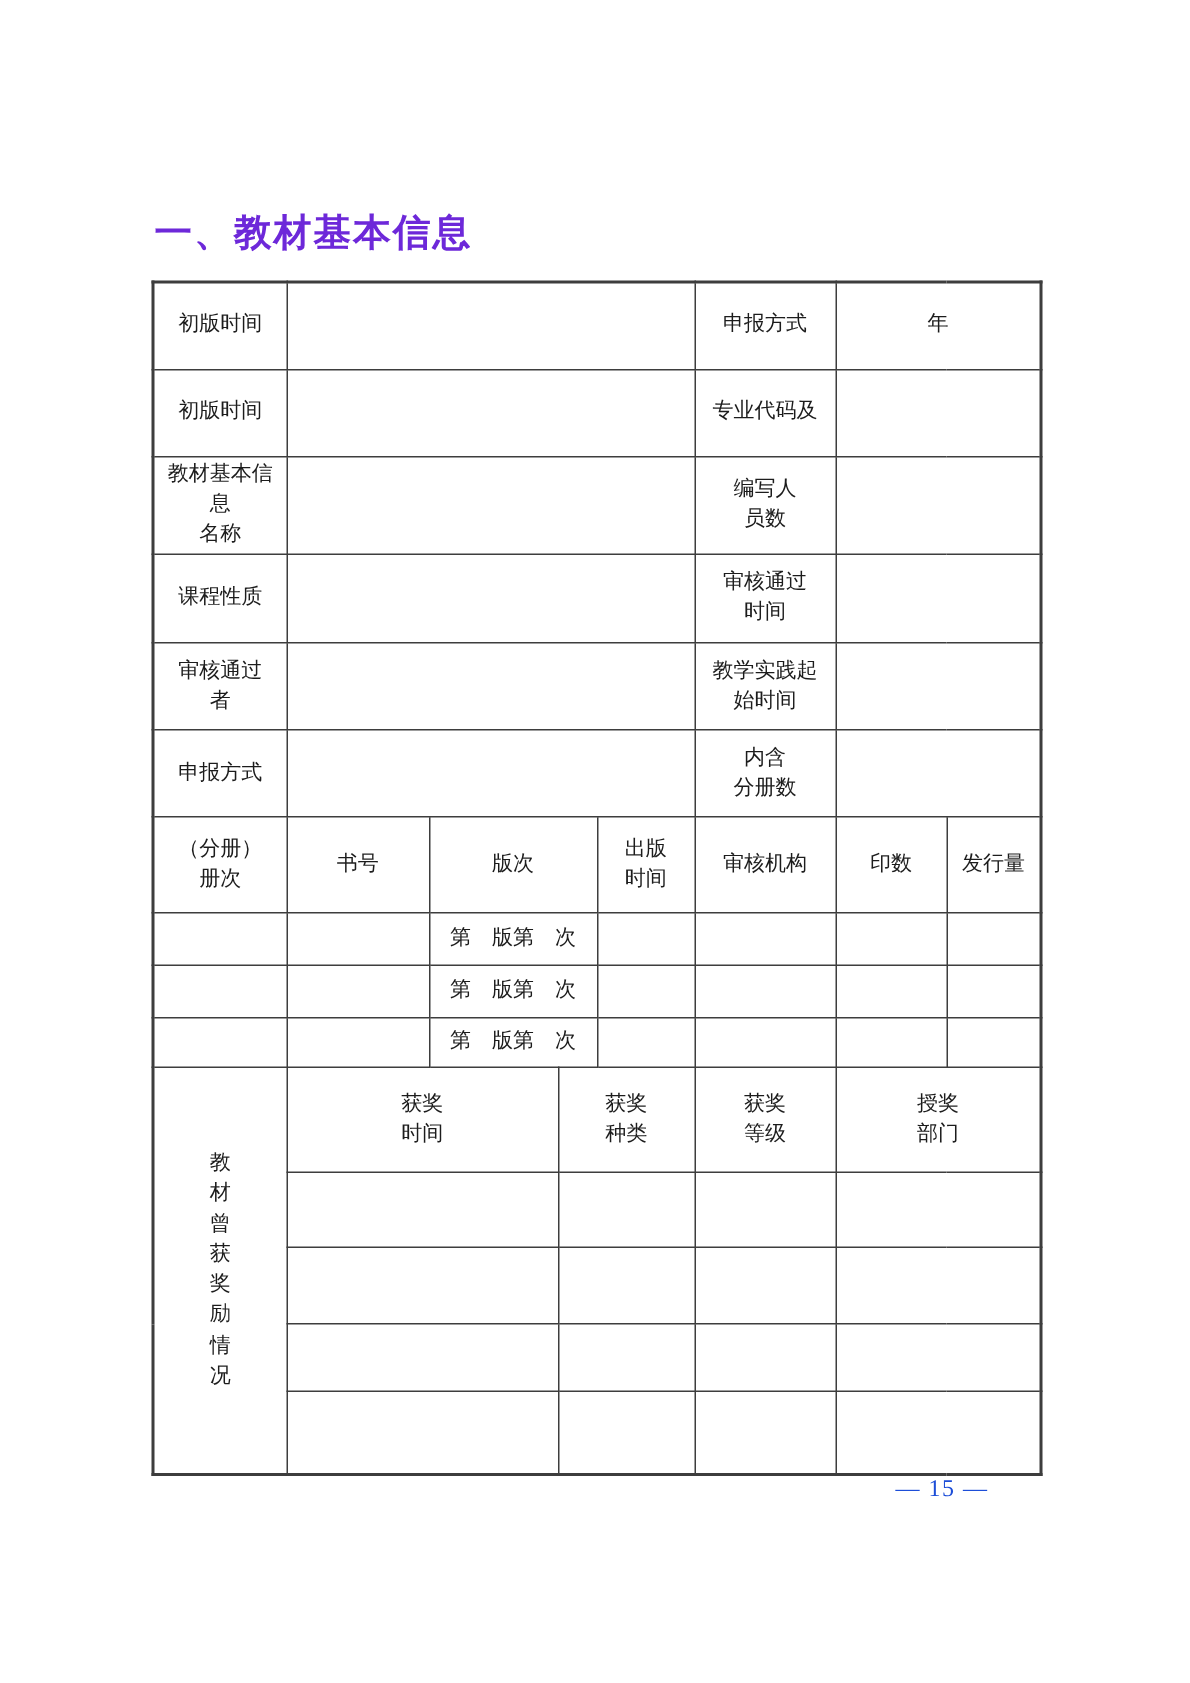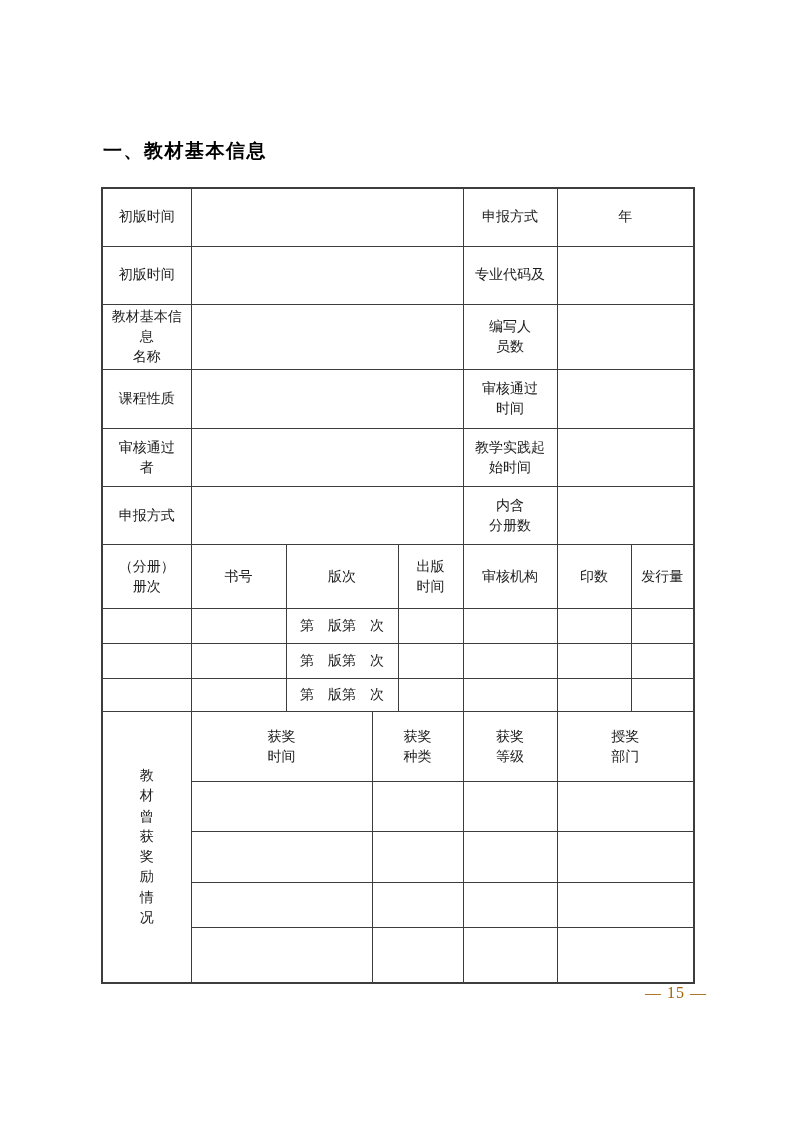--- a/index.html
+++ b/index.html
@@ -9,23 +9,23 @@
     position: relative;
     font-family: "Liberation Serif", "DejaVu Serif", serif;
     color: #1c1c1c;
     overflow: hidden;
   }
   .page-title {
     position: absolute;
     left: 103px; top: 138px;
     font-family: Liberation Sans, sans-serif;
     font-weight: bold;
-    font-size: 19px;
+    font-size: 25px;
     letter-spacing: 1.5px;
-    color: #000000;
+    color: #6d28d9;
   }
   table.form-table {
     position: absolute;
     left: 101px; top: 187px;
     border-collapse: collapse;
     table-layout: fixed;
     width: 592px;
     border: 2px solid #3d3d3d;
   }
   table.form-table td {
@@ -40,23 +40,22 @@
   }
   td.vertical-label {
     line-height: 22px;
     letter-spacing: 0;
     font-size: 14px;
   }
   .page-number {
     position: absolute;
     left: 597px; top: 984px;
     font-size: 16px;
-    color: #a16207;
+    color: #1d4ed8;
     letter-spacing: 1px;
-    margin-left: 48px;
   }
 </style>
 </head>
 <body>
 
 <div class="page">
 
   <div class="page-title">一、教材基本信息</div>
 
   <table class="form-table">

